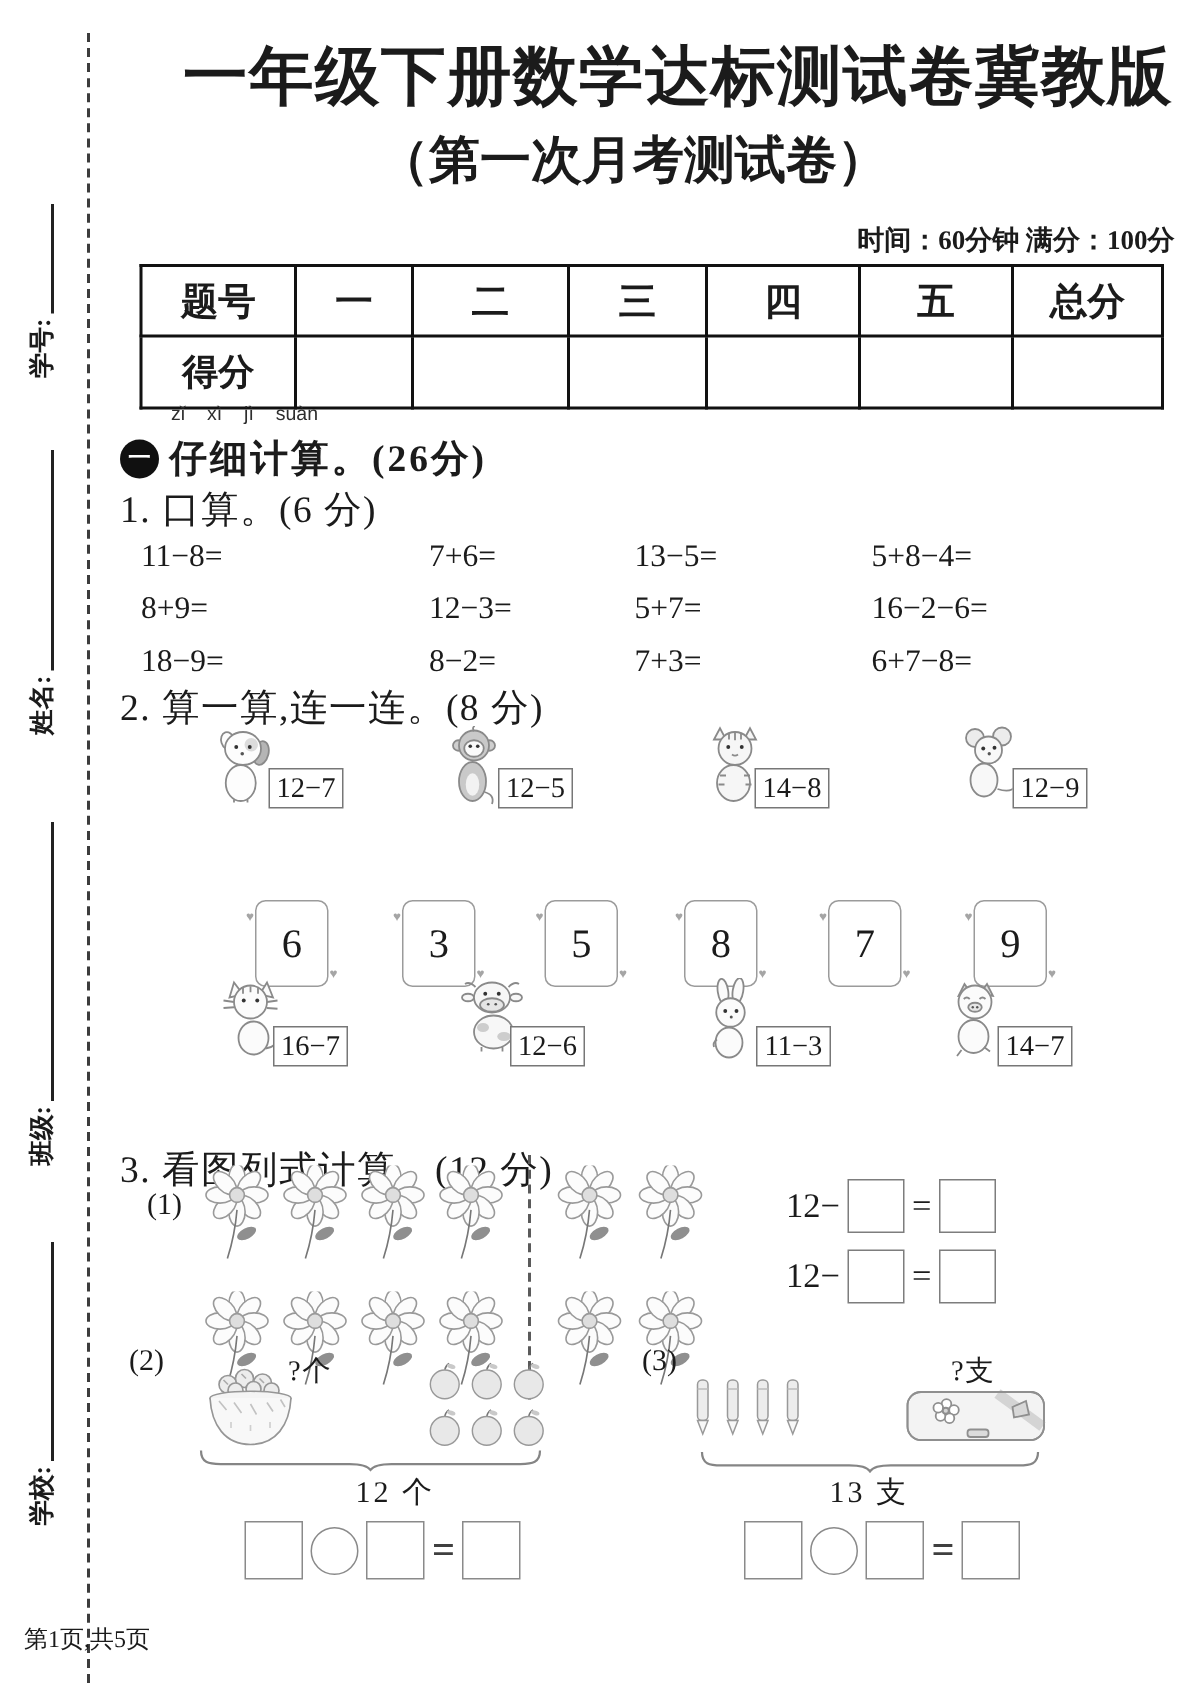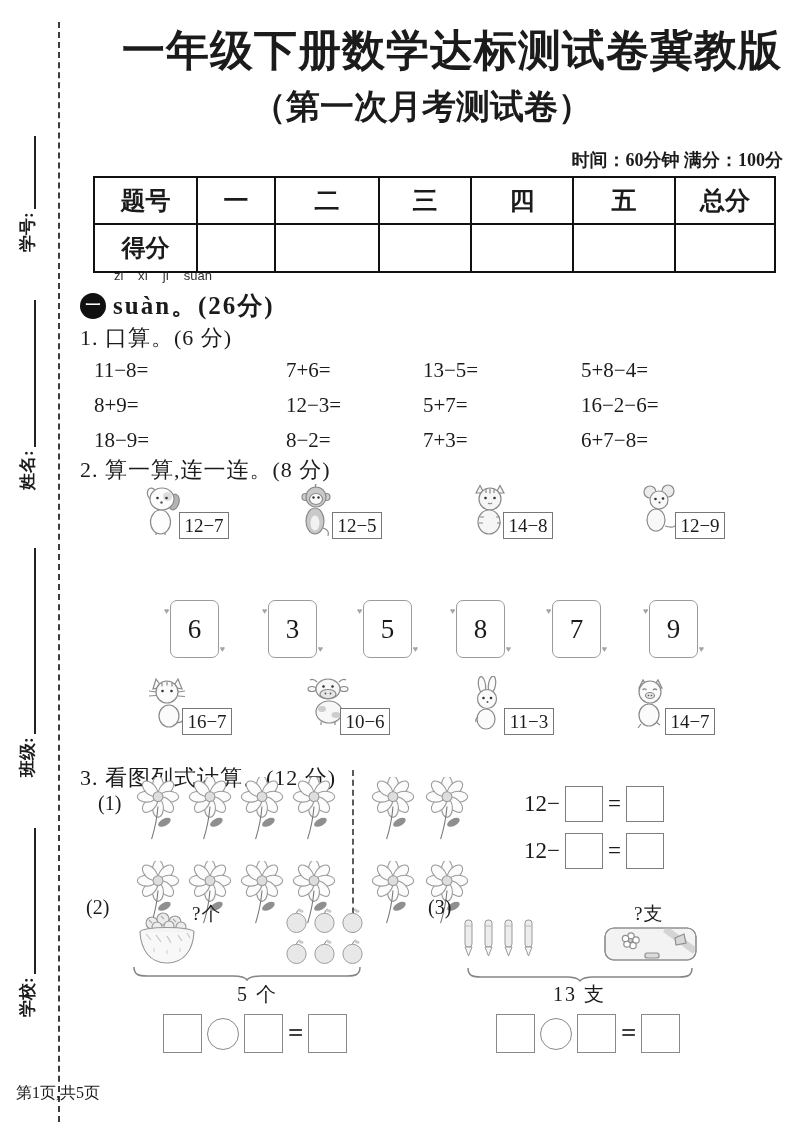--- a/index.html
+++ b/index.html
@@ -26,30 +26,30 @@
   .score-table td{border:2px solid #111;text-align:center;padding:0;font-weight:700;}
   .score-table .hrow td{height:45px;font-size:25px;}
   .score-table .srow td{height:46px;font-size:24px;}
   
   .pinyin{position:absolute;left:114px;top:268px;font-family:"Liberation Sans","DejaVu Sans",sans-serif;
           font-size:13px;color:#2e2e2e;word-spacing:11px;}
   .sec-header{position:absolute;left:80px;top:289px;display:flex;align-items:center;gap:7px;}
   .badge{width:26px;height:26px;border-radius:50%;background:#101010;color:#fff;display:flex;
          align-items:center;justify-content:center;font-size:15px;font-weight:700;flex:0 0 auto;}
   .sec-title{font-size:25px;font-weight:700;letter-spacing:2px;}
-  .q-label{position:absolute;left:80px;font-size:22px;letter-spacing:1px;}
+  .q-label{position:absolute;left:80px;font-size:25px;letter-spacing:1px;}
   .q1-label{top:323px}.q2-label{top:455px}.q3-label{top:763px}
   .q1-grid{position:absolute;left:94px;top:359px;display:grid;
            grid-template-columns:192px 137px 158px 160px;row-gap:13px;font-size:21px;line-height:22px;}
   
   .match-item{position:absolute;width:100px;height:82px;}
   .expr-box{position:absolute;left:36px;width:48px;height:25px;border:1.5px solid #777;
             text-align:center;line-height:25px;font-size:19px;background:#fff;}
   .mtop .expr-box{top:28px}.mbot .expr-box{top:32px}
-  .mtop{top:484px}.mbot{top:676px}
+  .mtop{top:484px}.mbot{top:652px}
   .mi-dog{left:143px}.mi-monkey{left:296px}.mi-tiger{left:467px}.mi-mouse{left:639px}
   .mi-cat{left:146px}.mi-cow{left:304px}.mi-rabbit{left:468px}.mi-pig{left:629px}
   
   .card{position:absolute;top:600px;width:47px;height:56px;border:1.5px solid #9b9b9b;border-radius:7px;
         display:flex;align-items:center;justify-content:center;font-size:27px;}
   .card::before{content:"♥";position:absolute;left:-7px;top:5px;font-size:9px;color:#a5a5a5;}
   .card::after{content:"♥";position:absolute;right:-7px;bottom:3px;font-size:9px;color:#a5a5a5;}
   .c0{left:170px}.c1{left:268px}.c2{left:363px}.c3{left:456px}.c4{left:552px}.c5{left:649px}
   
   .pnum{position:absolute;font-size:20px;}
@@ -127,21 +127,21 @@
       <td></td>
       <td></td>
       <td></td>
     </tr>
   </tbody>
     </table>
 
   <div class="pinyin">zǐ xì jì suàn</div>
   <div class="sec-header">
     <span class="badge">一</span>
-    <span class="sec-title">suàn。(26分)</span>
+    <span class="sec-title">仔细计算。(26分)</span>
   </div>
 
   <div class="q-label q1-label">1. 口算。(6 分)</div>
   <div class="q1-grid">
     <span>11−8=</span>
     <span>7+6=</span>
     <span>13−5=</span>
     <span>5+8−4=</span>
     <span>8+9=</span>
     <span>12−3=</span>
@@ -266,21 +266,21 @@
           <circle cx="21.5" cy="17.5" r="0.9" fill="#555" stroke="none"></circle>
           <circle cx="26.5" cy="17.5" r="0.9" fill="#555" stroke="none"></circle>
           <circle cx="19.5" cy="10.5" r="1.3" fill="#333" stroke="none"></circle>
           <circle cx="28.5" cy="10.5" r="1.3" fill="#333" stroke="none"></circle>
           <ellipse cx="25" cy="36" rx="13" ry="11"></ellipse>
           <ellipse cx="18" cy="33" rx="4" ry="3" fill="#cdcdcd" stroke="none"></ellipse>
           <ellipse cx="32" cy="39" rx="4.5" ry="3" fill="#cdcdcd" stroke="none"></ellipse>
           <path d="M17 46 v3 M31 46 v3" fill="none"></path>
         </g>
       </svg>
-    <div class="expr-box">10−6</div>
+    <div class="expr-box">12−6</div>
   </div>
   <div class="match-item mbot mi-rabbit">
     <svg width="40" height="54" viewBox="0 0 40 54">
         <g stroke="#8a8a8a" stroke-width="1.2" fill="#fbfbfb">
           <ellipse cx="14" cy="9" rx="3.5" ry="8.5" transform="rotate(-8 14 9)"></ellipse>
           <ellipse cx="24" cy="8.5" rx="3.5" ry="8.5" transform="rotate(9 24 8.5)"></ellipse>
           <circle cx="19" cy="23" r="9.5"></circle>
           <circle cx="15.5" cy="22" r="1.3" fill="#333" stroke="none"></circle>
           <circle cx="23" cy="22" r="1.3" fill="#333" stroke="none"></circle>
           <circle cx="19.5" cy="26" r="1" fill="#555" stroke="none"></circle>
@@ -566,21 +566,21 @@
           <ellipse cx="17.5" cy="3.5" rx="3" ry="1.6" fill="#c9c9c9" transform="rotate(18 17.5 3.5)"></ellipse>
           <circle cx="13" cy="16" r="10" fill="#e8e8e8" stroke="#999"></circle>
         </svg>
       </div>
   </div>
   <div class="brace p2-brace">
     <svg width="230" height="16" viewBox="0 0 230 16">
         <path d="M2 2 C2 10 7 11 15 11 L101 11 C109 11 113 12 115 15 C117 12 121 11 129 11 L215 11 C223 11 228 10 228 2" stroke="#858585" stroke-width="1.5" fill="none"></path>
       </svg>
   </div>
-  <div class="total p2-total">5 个</div>
+  <div class="total p2-total">12 个</div>
 
   <div class="pnum p3-num">(3)</div>
   <div class="pencils">
       <svg width="12" height="40" viewBox="0 0 12 40">
         <rect x="3" y="2" width="7" height="27" rx="3" fill="#ededed" stroke="#999"></rect>
         <path d="M3 29 L10 29 L6.5 38 Z" fill="#f7f7f7" stroke="#999"></path>
         <path d="M3 8 h7" stroke="#bbb"></path>
       </svg>
       <svg width="12" height="40" viewBox="0 0 12 40">
         <rect x="3" y="2" width="7" height="27" rx="3" fill="#ededed" stroke="#999"></rect>

